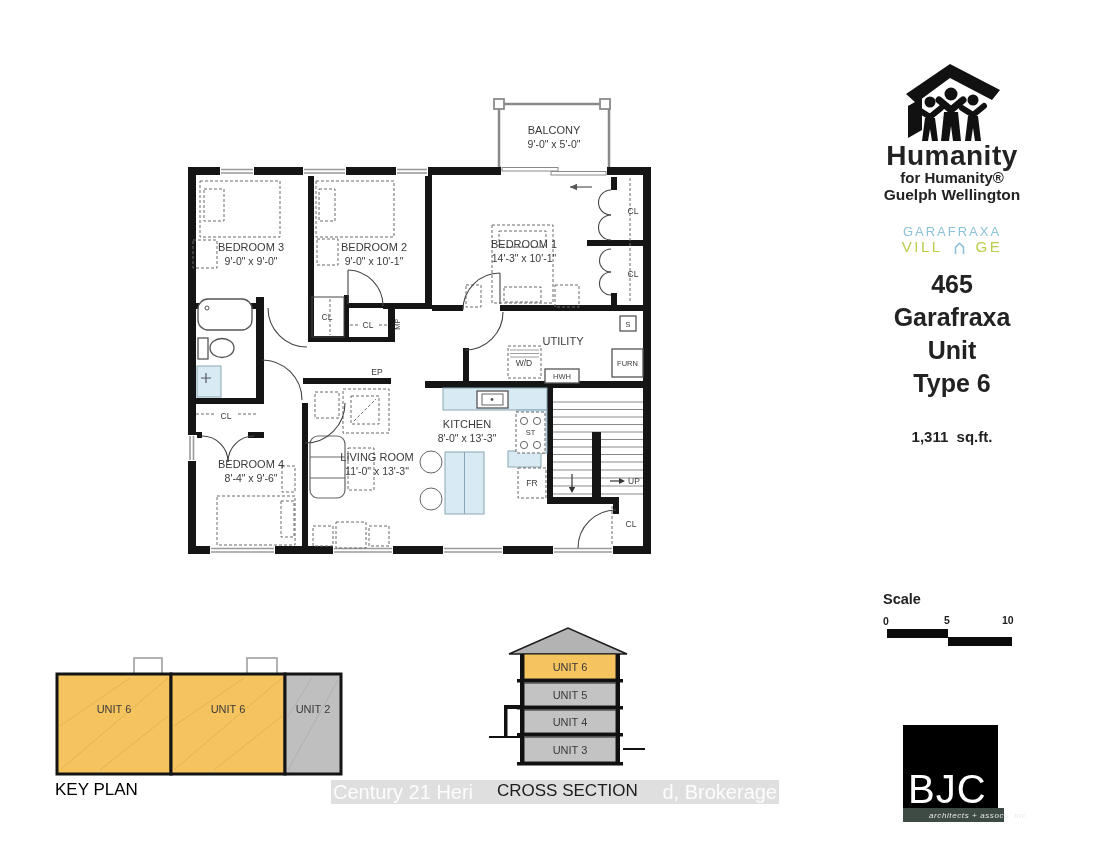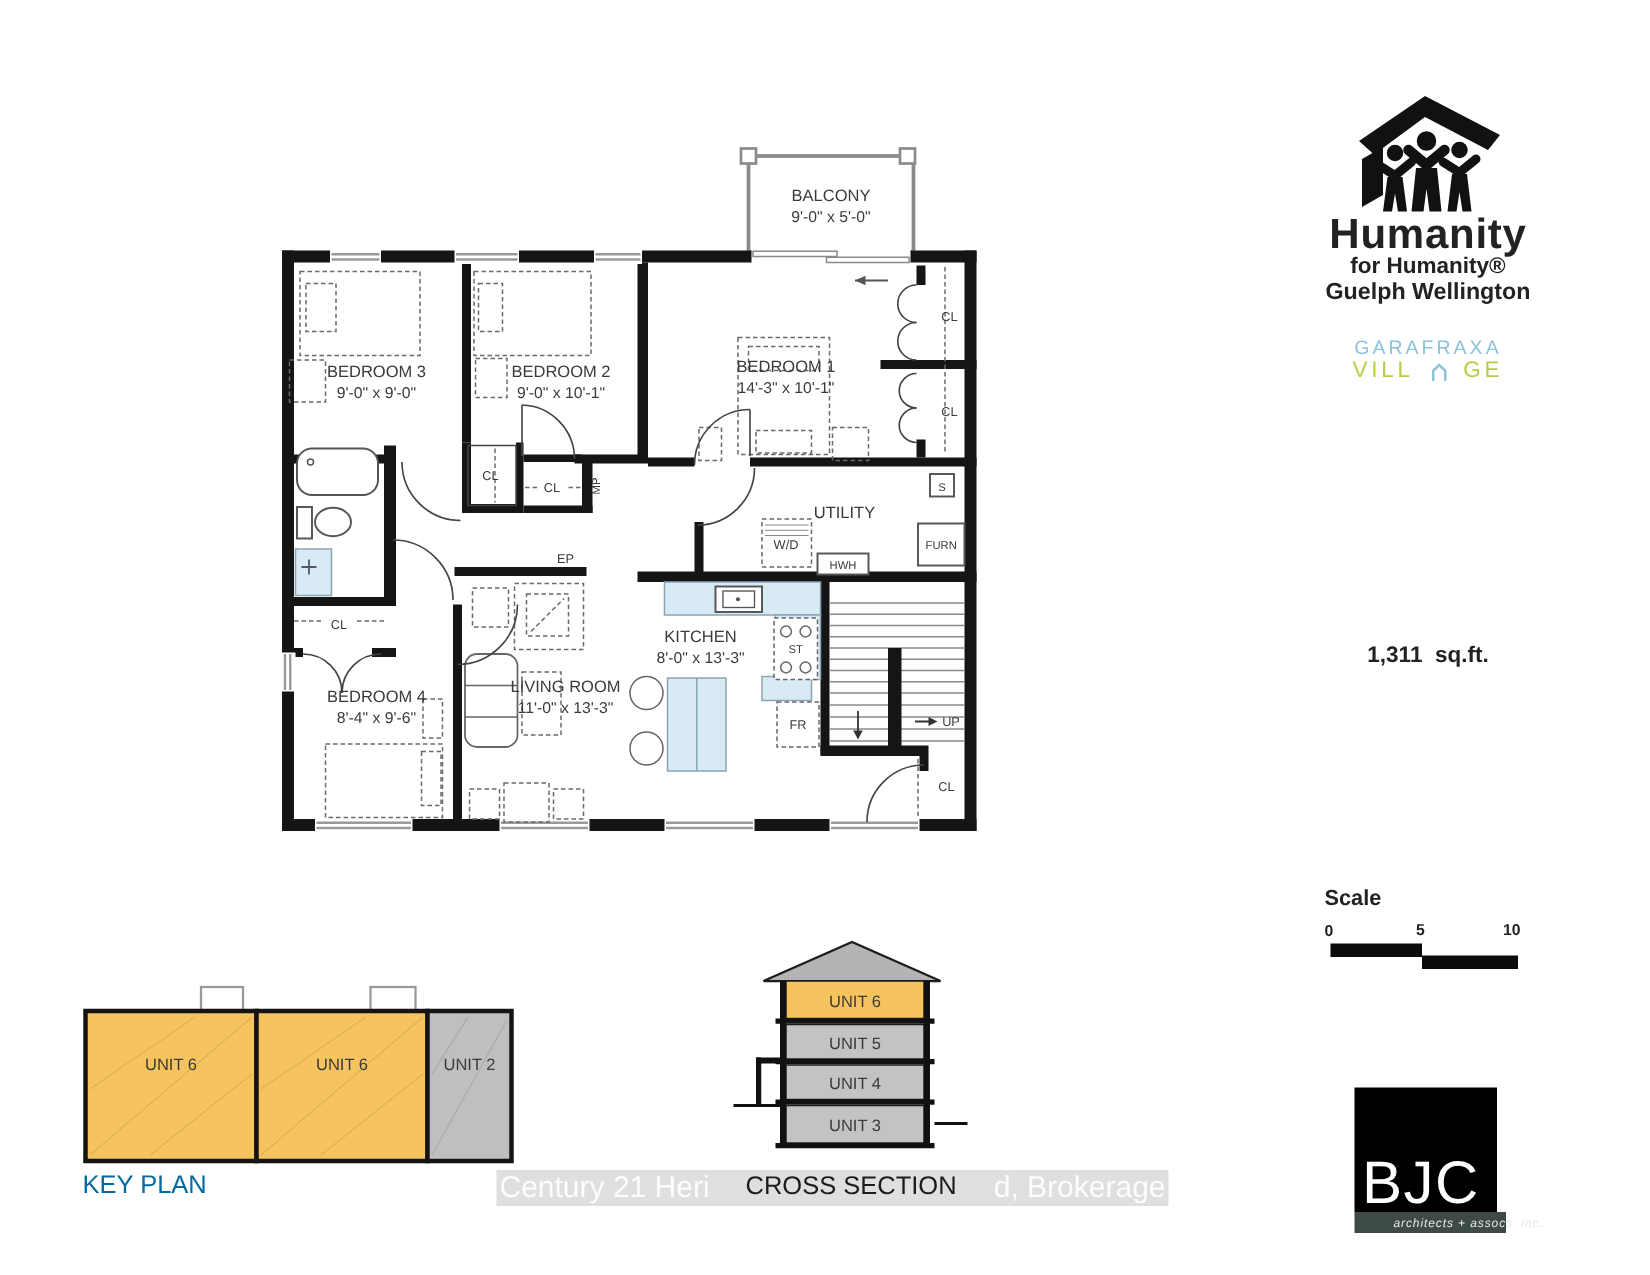--- a/index.html
+++ b/index.html
@@ -22,21 +22,21 @@
   .brand-name{left:860px;top:140px;width:184px;text-align:center;font-size:28px;font-weight:bold;letter-spacing:.5px;}
   .brand-sub{left:860px;top:169px;width:184px;text-align:center;font-size:15px;font-weight:bold;}
   .brand-region{left:860px;top:186px;width:184px;text-align:center;font-size:15.5px;font-weight:bold;}
   .village{left:860px;top:224px;width:184px;text-align:center;font-size:13px;letter-spacing:2px;}
   .village2{left:860px;top:238px;width:184px;text-align:center;font-size:15px;letter-spacing:2.5px;display:flex;justify-content:center;align-items:flex-end;gap:11px;}
   .titleblock{left:858px;top:268px;width:188px;text-align:center;font-size:25px;font-weight:bold;line-height:33px;}
   .area{left:858px;top:428px;width:188px;text-align:center;font-size:15px;font-weight:bold;white-space:pre;}
   .scale-label{left:883px;top:591px;font-size:14.5px;font-weight:bold;}
   .scale-num{font-size:10.5px;font-weight:bold;}
   .scale-bar{background:#0b0b0b;}
-  .keyplan-title{left:55px;top:780px;font-size:17px;color:#0369a1;}
+  .keyplan-title{left:55px;top:780px;font-size:17px;color:#000000;}
   .cross-title{left:497px;top:781px;font-size:17px;color:#1c1c1c;z-index:6;}
   .watermark{left:331px;top:780px;width:448px;height:24px;background:rgba(197,197,197,.55);
              display:flex;justify-content:space-between;align-items:center;z-index:5;
              font-size:20px;color:rgba(255,255,255,.92);padding:0 2px;box-sizing:border-box;}
   .bjc-square{left:903px;top:725px;width:95px;height:83px;background:#000000;display:flex;align-items:flex-end;}
   .bjc-text{color:#fff;font-size:40px;line-height:38px;padding-left:5px;letter-spacing:1px;}
   .bjc-bar{left:903px;top:808px;width:101px;height:14px;background:#3e4b44;display:flex;align-items:center;}
   .bjc-tagline{color:#e8e8e8;font-size:8px;font-style:italic;letter-spacing:.6px;padding-left:4px;white-space:nowrap;margin-left:22px;}
 </style>
 </head>
@@ -294,20 +294,26 @@
 
   <div class="abs village" style="color:#8cc2d9">GARAFRAXA</div>
   <div class="abs village2" style="color:#bccc49">
     <span>VILL</span>
     <svg width="11" height="13" viewBox="0 0 11 13">
       <path d="M 1.5 12 L 1.5 5.2 L 5.5 1.3 L 9.5 5.2 L 9.5 12" fill="none" stroke="#8cc2d9" stroke-width="1.6"></path>
     </svg>
     <span>GE</span>
   </div>
 
+  <div class="abs titleblock">
+    <div>465</div>
+    <div>Garafraxa</div>
+    <div>Unit</div>
+    <div>Type 6</div>
+  </div>
   <div class="abs area">1,311  sq.ft.</div>
 
   <div class="abs scale-label">Scale</div>
   <div class="abs scale-num" style="left:883px;top:615px">0</div>
   <div class="abs scale-num" style="left:944px;top:614px">5</div>
   <div class="abs scale-num" style="left:1002px;top:614px">10</div>
   <div class="abs scale-bar" style="left:887px;top:629px;width:61px;height:9px"></div>
   <div class="abs scale-bar" style="left:948px;top:637px;width:64px;height:9px"></div>
 
   <svg class="abs" style="left:50px;top:648px" width="300" height="132" viewBox="50 648 300 132">

